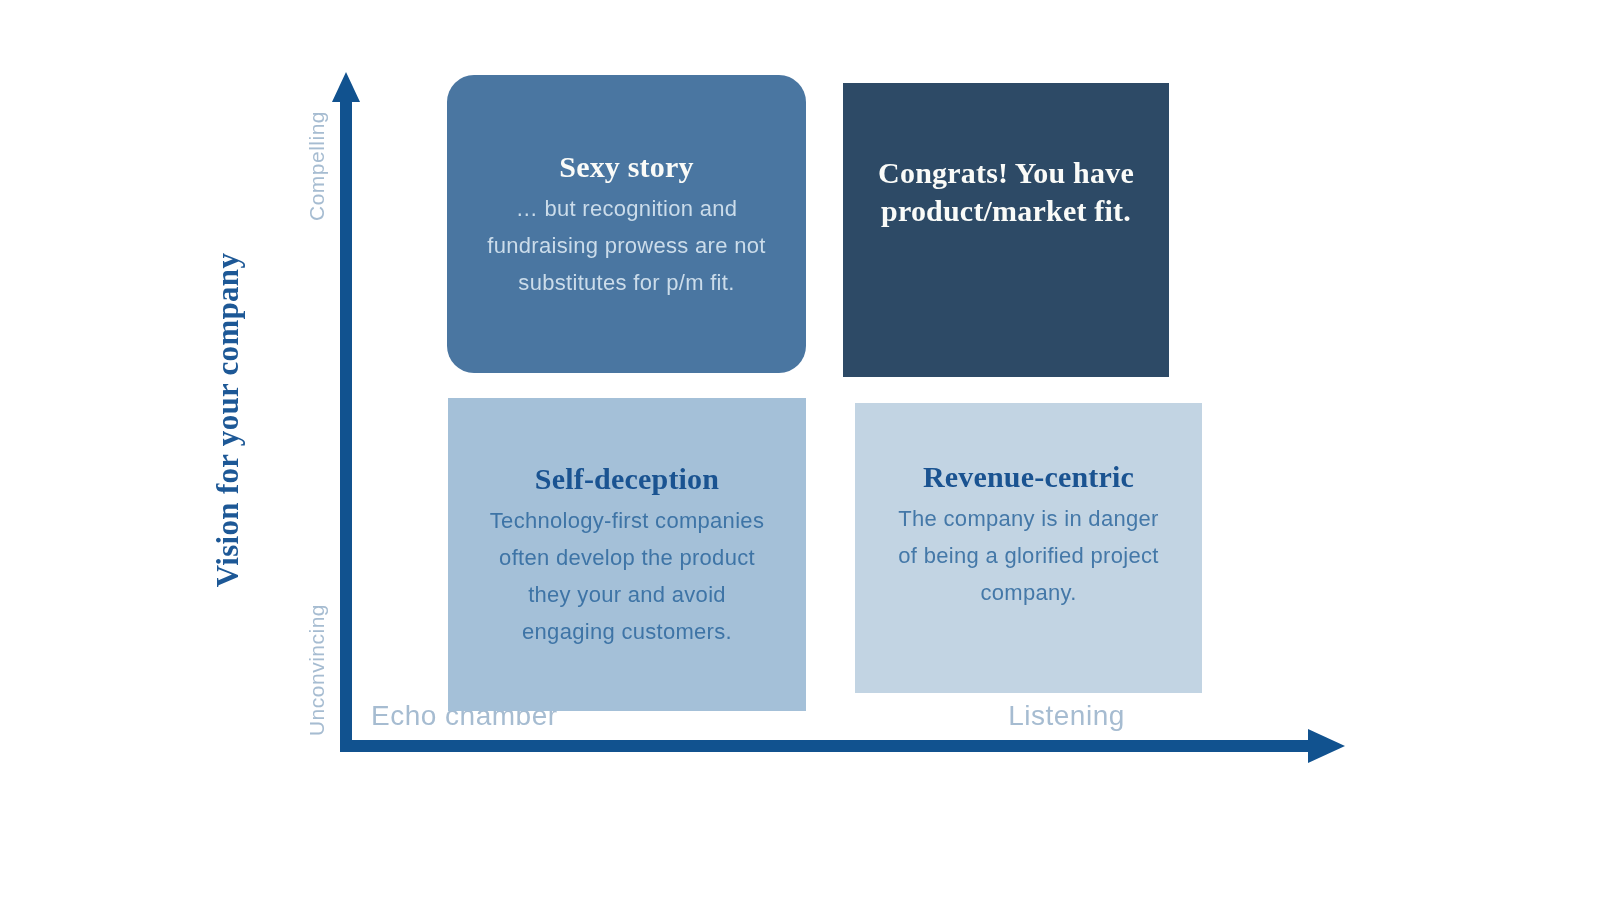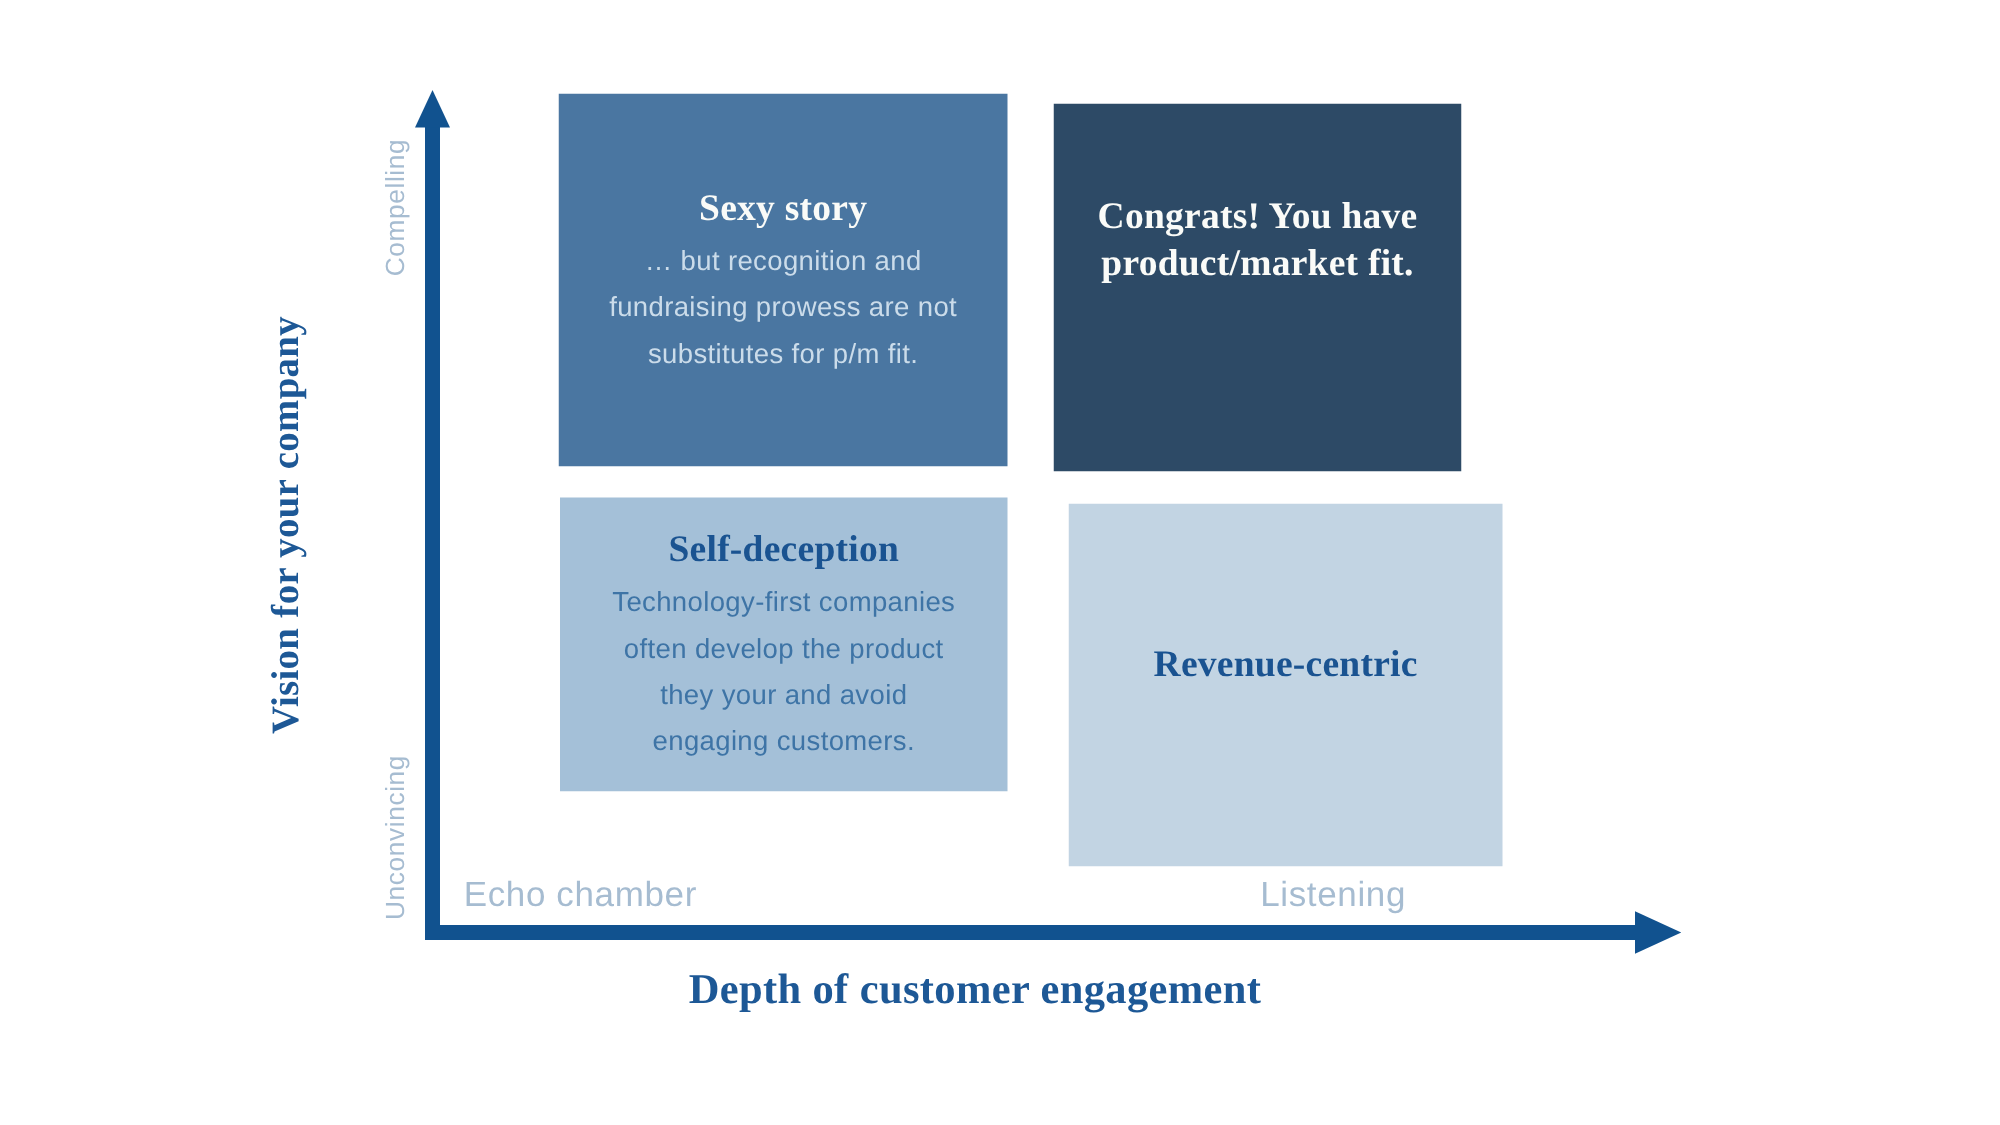--- a/index.html
+++ b/index.html
@@ -111,23 +111,23 @@
   .quad {
     position: absolute;
     display: flex;
     flex-direction: column;
     align-items: center;
     justify-content: center;
     text-align: center;
     box-sizing: border-box;
     padding: 0 20px;
   }
-  .quad.tl { left: 447px; top: 75px;  width: 359px; height: 298px; background: #4A76A1; }
+  .quad.tl { left: 447px; top: 75px;  width: 359px; height: 298px; background: #4A76A1; border-radius: 27px; }
   .quad.tr { left: 843px; top: 83px;  width: 326px; height: 294px; background: #2D4A66; }
-  .quad.bl { left: 448px; top: 398px; width: 358px; height: 235px; background: #A4C0D8; }
+  .quad.bl { left: 448px; top: 398px; width: 358px; height: 313px; background: #A4C0D8; }
   .quad.br { left: 843px; top: 403px; width: 347px; height: 290px; background: #C2D4E3; margin-left: 12px; }
   .quad.tr .quad-inner { transform: translateY(-36px); }
   .quad.br .quad-inner { transform: translateY(-14px); }
   .quad-title {
     font-family: "Liberation Serif", serif;
     font-weight: 700;
     font-size: 30px;
     line-height: 38px;
     letter-spacing: 0.2px;
     white-space: pre-line;
@@ -151,21 +151,20 @@
 <div class="canvas">
 
   <div class="y-axis-shaft"></div>
   <div class="y-axis-arrowhead"></div>
   <div class="y-axis-title">Vision for your company</div>
   <div class="y-end-label top">Compelling</div>
   <div class="y-end-label bottom">Unconvincing</div>
 
   <div class="x-axis-shaft"></div>
   <div class="x-axis-arrowhead"></div>
-  <div class="x-axis-title">Depth of customer engagement</div>
   <div class="x-end-label left">Echo chamber</div>
   <div class="x-end-label right">Listening</div>
 
   <div class="quad tl">
     <div class="quad-inner">
       <div class="quad-title">Sexy story</div>
       <div class="quad-body">… but recognition and
 fundraising prowess are not
 substitutes for p/m fit.</div>
     </div>
@@ -184,16 +183,19 @@
       <div class="quad-body">Technology-first companies
 often develop the product
 they your and avoid
 engaging customers.</div>
     </div>
   </div>
 
   <div class="quad br">
     <div class="quad-inner">
       <div class="quad-title">Revenue-centric</div>
+      <div class="quad-body">The company is in danger
+of being a glorified project
+company.</div>
     </div>
   </div>
 
 </div>
 
 </body></html>

